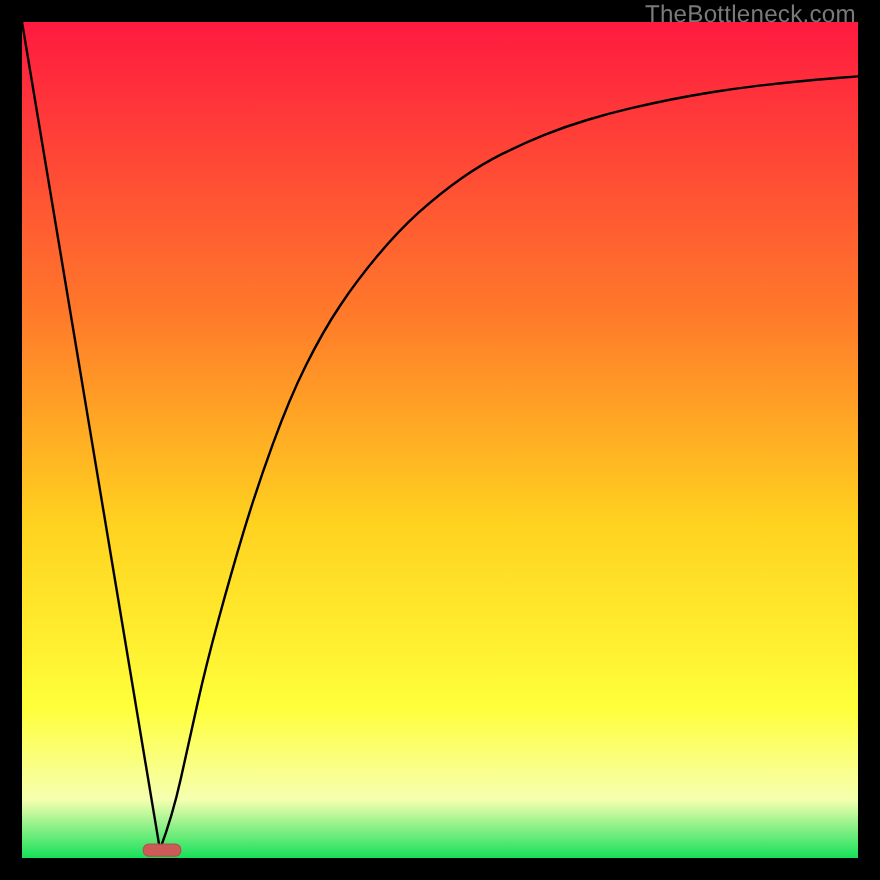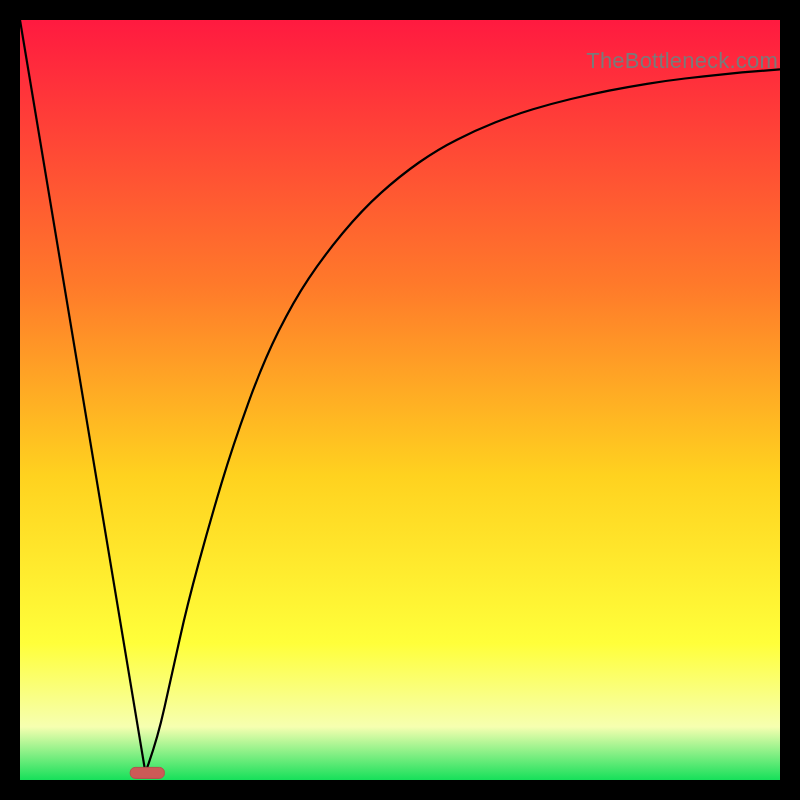--- a/index.html
+++ b/index.html
@@ -28,21 +28,20 @@
   }
   .watermark {
     position: absolute;
     top: 0px;
     right: 22px;
     color: #7a7a7a;
     font-size: 22px;
     font-weight: 500;
     letter-spacing: 0.2px;
     z-index: 10;
-    margin-top: 48px;
   }
   svg { display: block; }
 </style>
 </head>
 <body>
 
 <div class="watermark">TheBottleneck.com</div>
 
 <div class="frame">
   <svg class="plot" viewBox="0 0 760 760" preserveAspectRatio="none">

